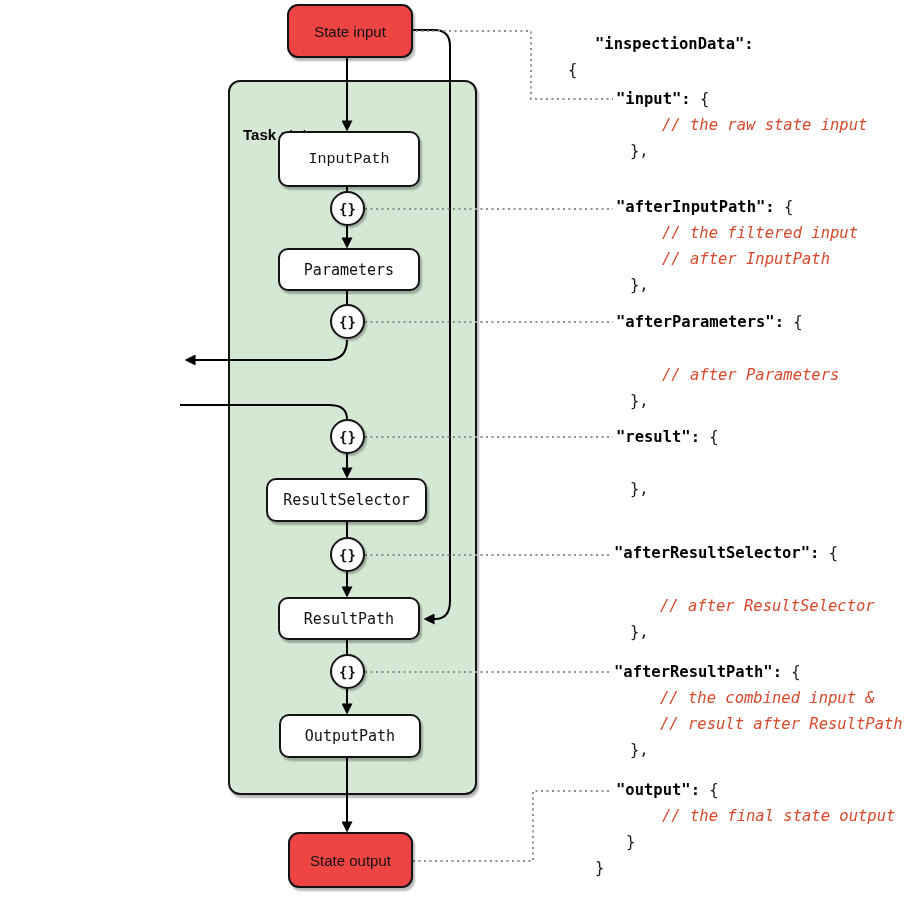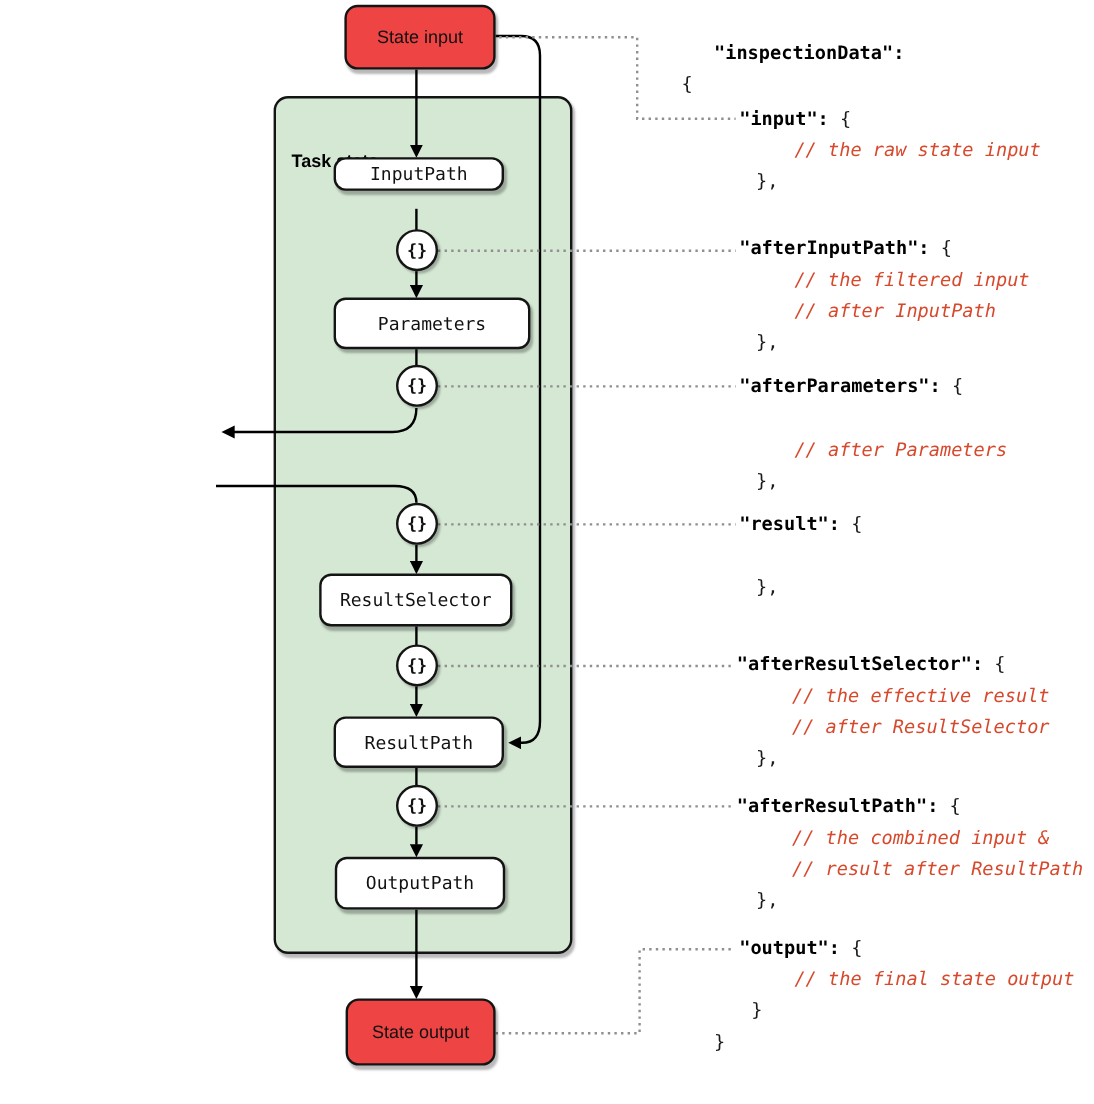--- a/index.html
+++ b/index.html
@@ -77,24 +77,24 @@
     </g>
   </svg>
 
   <div class="shape pill" style="left:287px;top:4px;width:126px;height:54px;">
     <span>State input</span>
   </div>
   <div class="shape pill" style="left:288px;top:832px;width:125px;height:56px;">
     <span>State output</span>
   </div>
 
-  <div class="shape node" style="left:278px;top:131px;width:142px;height:28px;">
+  <div class="shape node" style="left:278px;top:131px;width:142px;height:56px;font-family:Liberation Mono, monospace;">
     <span>InputPath</span>
   </div>
-  <div class="shape node" style="left:278px;top:248px;width:164px;height:43px;">
+  <div class="shape node" style="left:278px;top:248px;width:142px;height:43px;">
     <span>Parameters</span>
   </div>
   <div class="shape node" style="left:266px;top:478px;width:161px;height:44px;">
     <span>ResultSelector</span>
   </div>
   <div class="shape node" style="left:278px;top:597px;width:142px;height:43px;">
     <span>ResultPath</span>
   </div>
   <div class="shape node" style="left:279px;top:714px;width:142px;height:44px;align-items:center;">
     <span>OutputPath</span>
@@ -125,21 +125,20 @@
   <div class="cl" style="left:616px;top:197px"><span class="ck">"afterInputPath":</span><span class="cr"> {</span></div>
   <div class="cl" style="left:662px;top:223px"><span class="cc">// the filtered input</span></div>
   <div class="cl" style="left:662px;top:249px"><span class="cc">// after InputPath</span></div>
   <div class="cl" style="left:630px;top:275px"><span class="cb">},</span></div>
   <div class="cl" style="left:616px;top:312px"><span class="ck">"afterParameters":</span><span class="cr"> {</span></div>
   <div class="cl" style="left:662px;top:365px"><span class="cc">// after Parameters</span></div>
   <div class="cl" style="left:630px;top:391px"><span class="cb">},</span></div>
   <div class="cl" style="left:616px;top:427px"><span class="ck">"result":</span><span class="cr"> {</span></div>
   <div class="cl" style="left:630px;top:479px"><span class="cb">},</span></div>
   <div class="cl" style="left:614px;top:543px"><span class="ck">"afterResultSelector":</span><span class="cr"> {</span></div>
-  <div class="cl" style="left:660px;top:570px"><span class="cc">// the effective result</span></div>
   <div class="cl" style="left:660px;top:596px"><span class="cc">// after ResultSelector</span></div>
   <div class="cl" style="left:630px;top:622px"><span class="cb">},</span></div>
   <div class="cl" style="left:614px;top:662px"><span class="ck">"afterResultPath":</span><span class="cr"> {</span></div>
   <div class="cl" style="left:660px;top:688px"><span class="cc">// the combined input &amp;</span></div>
   <div class="cl" style="left:660px;top:714px"><span class="cc">// result after ResultPath</span></div>
   <div class="cl" style="left:630px;top:740px"><span class="cb">},</span></div>
   <div class="cl" style="left:616px;top:780px"><span class="ck">"output":</span><span class="cr"> {</span></div>
   <div class="cl" style="left:662px;top:806px"><span class="cc">// the final state output</span></div>
   <div class="cl" style="left:626px;top:832px"><span class="cb">}</span></div>
   <div class="cl" style="left:595px;top:858px"><span class="cb">}</span></div>

